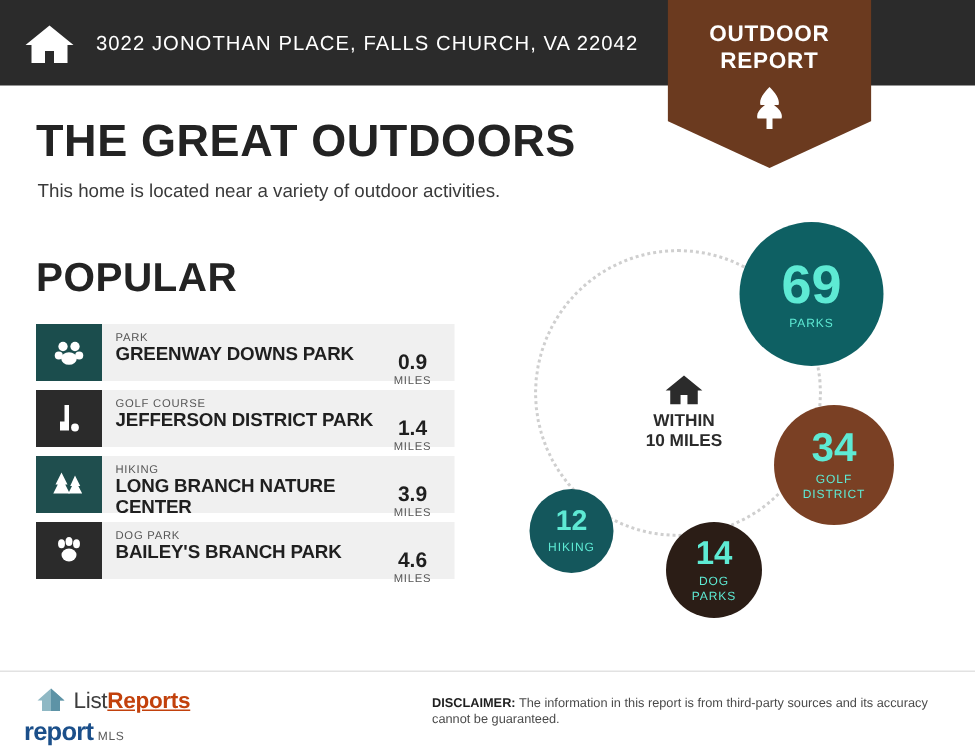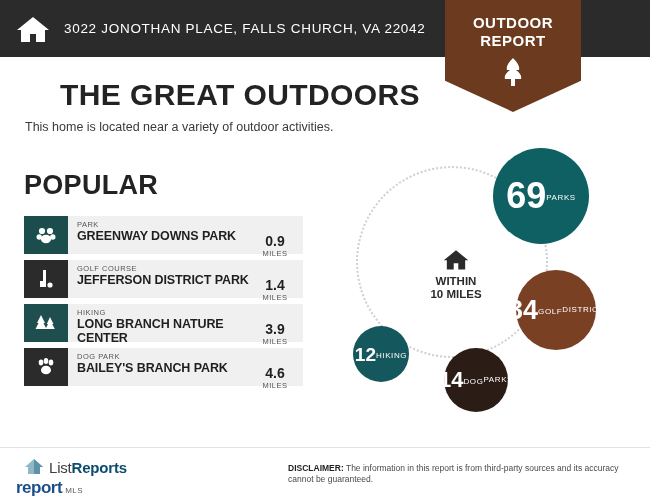--- a/index.html
+++ b/index.html
@@ -48,21 +48,20 @@
   .badge .tree {
     margin-top: 6px;
     display: flex; justify-content: center;
   }
 
   
   .title {
     position: absolute; left: 24px; top: 78px;
     font-size: 30px; font-weight: bold; color: #232323;
     letter-spacing: 0.4px;
-    margin-left: 36px;
   }
   .subtitle {
     position: absolute; left: 25px; top: 120px;
     font-size: 12.5px; color: #3a3a3a;
   }
 
   .popular {
     position: absolute; left: 24px; top: 170px;
     font-size: 27px; font-weight: bold; color: #232323;
     letter-spacing: 0.3px;
@@ -118,22 +117,22 @@
     position: absolute; left: 88px; top: 100px;
     width: 76px; text-align: center;
   }
   .center .ch { display: flex; justify-content: center; margin-bottom: 4px; }
   .center .cl {
     font-size: 11.5px; font-weight: bold; color: #2b2b2b; line-height: 13px;
   }
   .bubble {
     position: absolute;
     border-radius: 50%;
-    color: #ffffff;
-    display: flex; flex-direction: row;
+    color: #5eead4;
+    display: flex; flex-direction: column;
     align-items: center; justify-content: center;
     text-align: right;
   }
   .bubble .n { font-weight: bold; line-height: 1; }
   .bubble .lb { font-size: 8px; letter-spacing: 0.6px; line-height: 10px; margin-top: 3px; }
   .b-parks { left: 163px; top: 0px; width: 96px; height: 96px; background: #0e6063; }
   .b-parks .n { font-size: 36px; }
   .b-golf { left: 186px; top: 122px; width: 80px; height: 80px; background: #7a4024; }
   .b-golf .n { font-size: 27px; }
   .b-dog { left: 114px; top: 200px; width: 64px; height: 64px; background: #2b1d16; }
@@ -143,21 +142,21 @@
 
   
   .footer-rule {
     position: absolute; left: 0; top: 447px; width: 650px; height: 1px; background: #e2e2e2;
   }
   .logo {
     position: absolute; left: 24px; top: 458px;
     display: flex; align-items: center;
   }
   .logo .lt { font-size: 15px; color: #3d3d3d; letter-spacing: -0.2px; }
-  .logo .lt b { color: #0c4a6e; }
+  .logo .lt b { color: #c2410c; text-decoration: underline; }
   .bright {
     position: absolute; left: 16px; top: 478px;
     display: flex; align-items: baseline;
   }
   .bright .b1 { font-size: 17px; font-weight: bold; color: #1b4f8a; letter-spacing: -0.5px; }
   .bright .b2 { font-size: 8px; color: #5a5a5a; margin-left: 3px; letter-spacing: 0.5px; }
   .disclaimer {
     position: absolute; left: 288px; top: 463px; width: 345px;
     font-size: 8.5px; color: #4a4a4a; line-height: 11px;
   }

